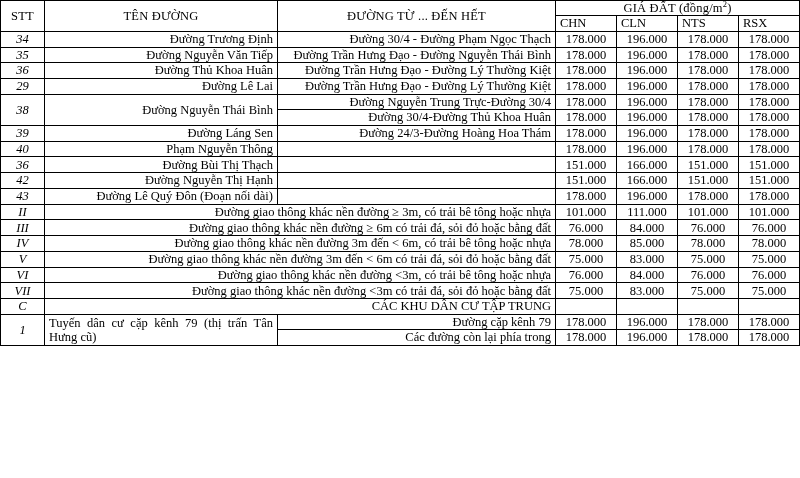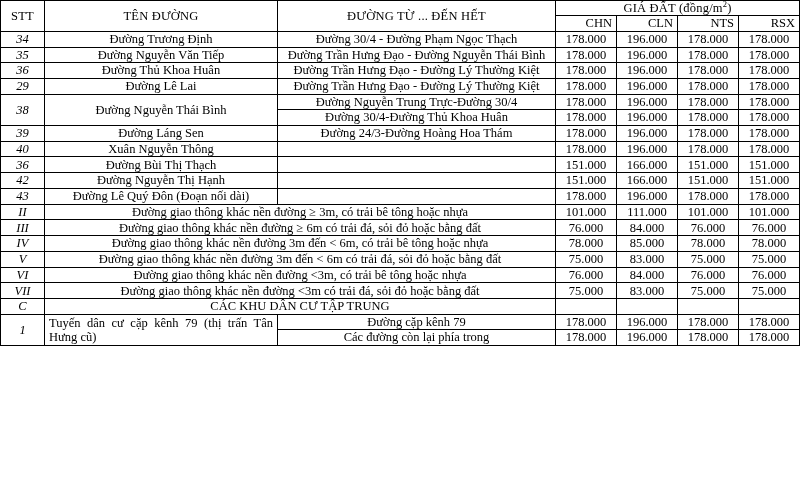--- a/index.html
+++ b/index.html
@@ -34,25 +34,25 @@
   .col-seg   { width: 278px; }
   .col-price { width: 61px; }
 
   .hdr {
     text-align: center;
     font-weight: bold;
     font-size: 13px;
     letter-spacing: 0.2px;
   }
   .hdr-sub {
-    text-align: right;
+    text-align: left;
     font-weight: bold;
     font-size: 12.5px;
   }
-  .l { text-align: center; }
+  .l { text-align: right; }
   .b { font-weight: bold; margin-left: 7px; }
   .just {
     text-align: justify;
     text-align-last: left;
     padding: 2px 6px;
   }
   .price { text-align: center; font-size: 12.5px; }
   sup { font-size: 8.5px; vertical-align: super; line-height: 0; }
   .stt-cell { text-align: center; font-size: 12.5px; font-style: italic; }
 </style>
@@ -140,21 +140,21 @@
         <td class="stt-cell">39</td>
         <td class="l">Đường Láng Sen</td>
         <td class="l">Đường 24/3-Đường Hoàng Hoa Thám</td>
         <td class="price">178.000</td>
         <td class="price">196.000</td>
         <td class="price">178.000</td>
         <td class="price">178.000</td>
       </tr>
       <tr>
         <td class="stt-cell">40</td>
-        <td class="l">Xuân Nguyễn Thông</td>
+        <td class="l">Phạm Nguyễn Thông</td>
         <td class="l"></td>
         <td class="price">178.000</td>
         <td class="price">196.000</td>
         <td class="price">178.000</td>
         <td class="price">178.000</td>
       </tr>
       <tr>
         <td class="stt-cell">36</td>
         <td class="l">Đường Bùi Thị Thạch</td>
         <td class="l"></td>

